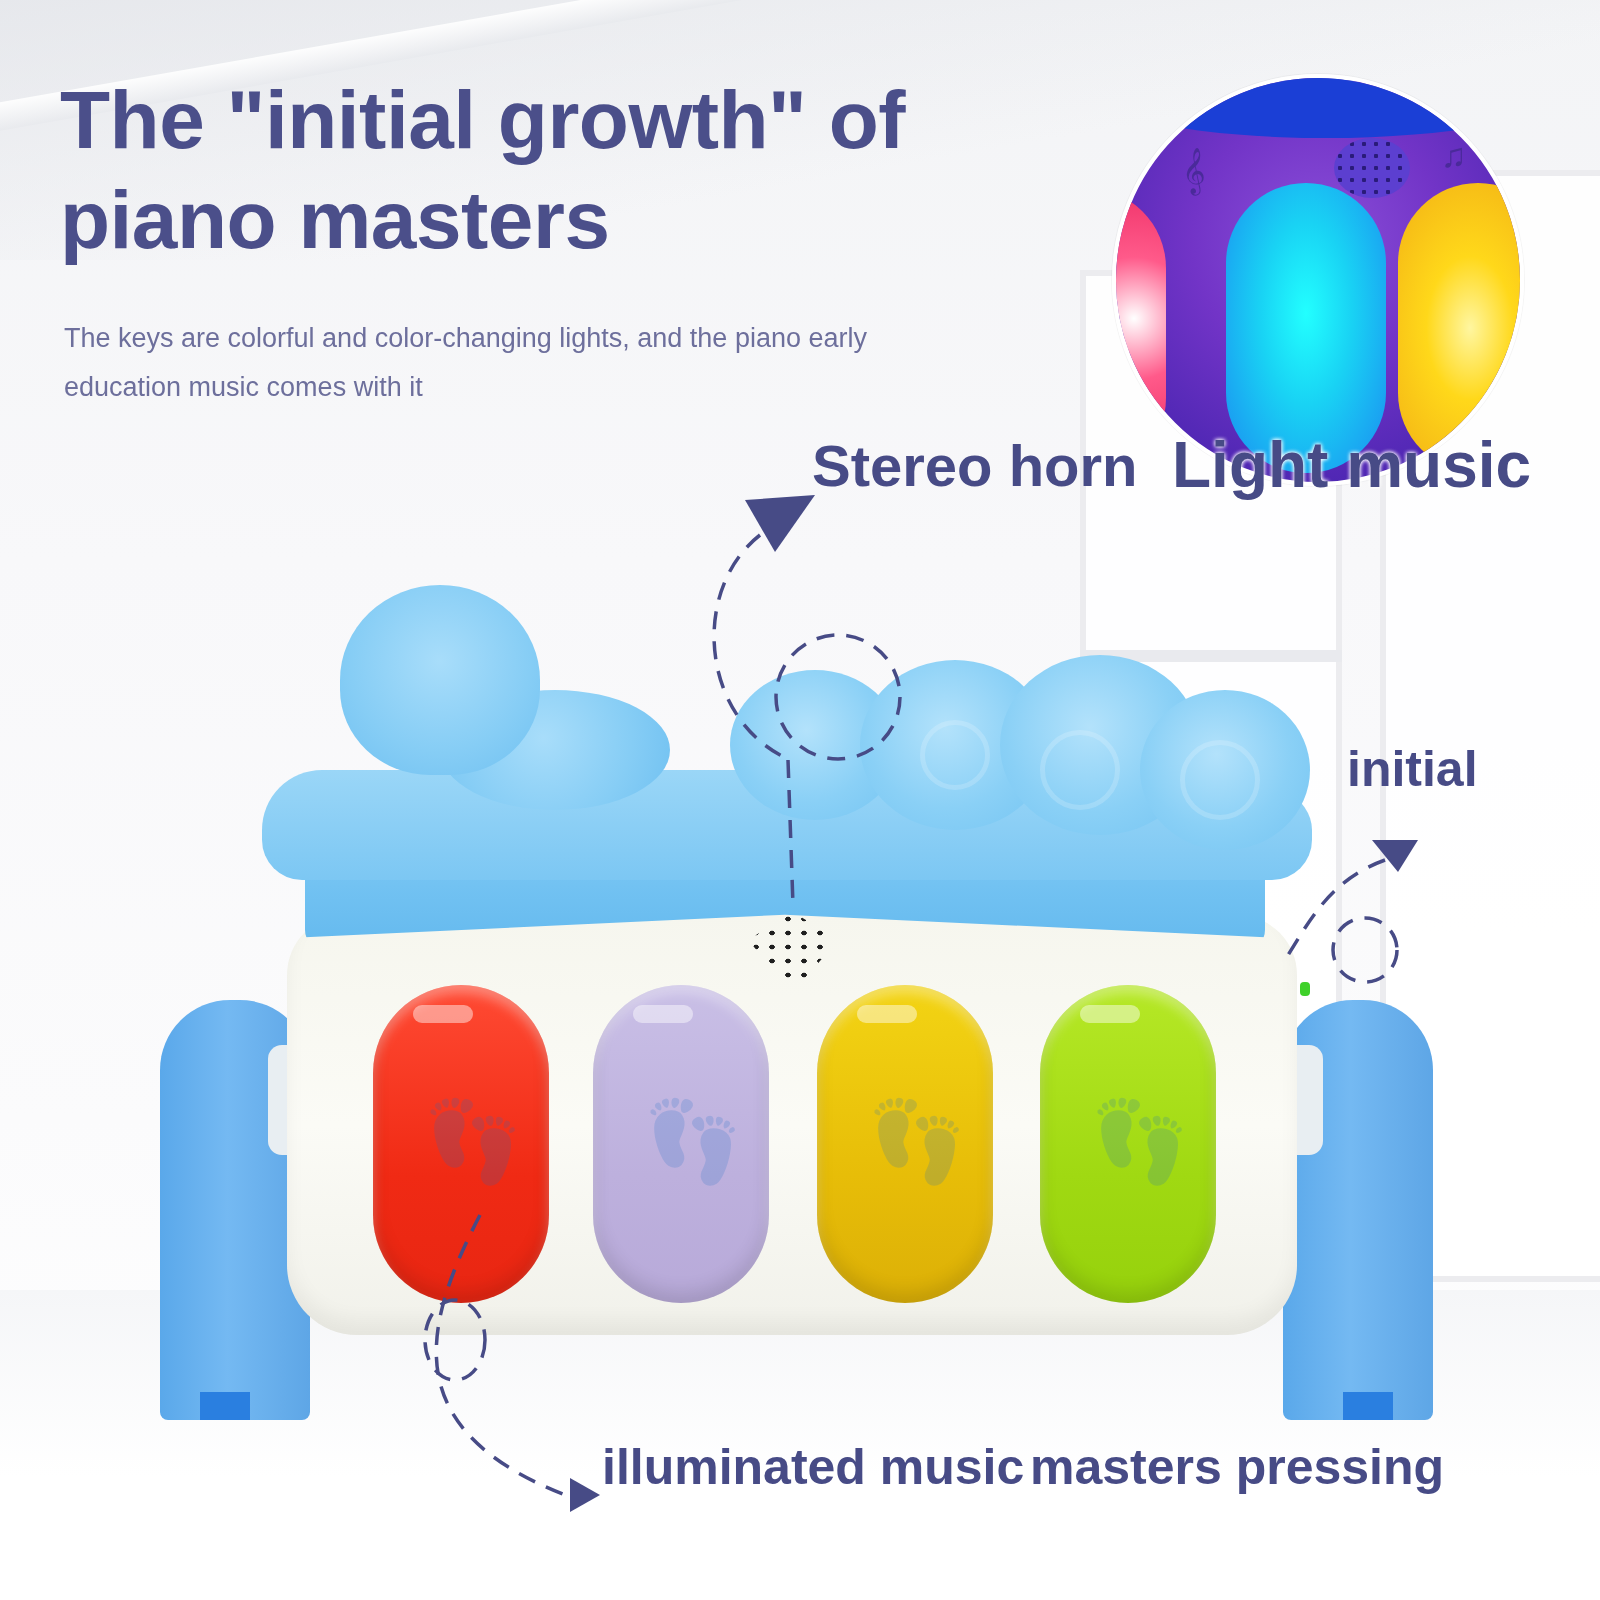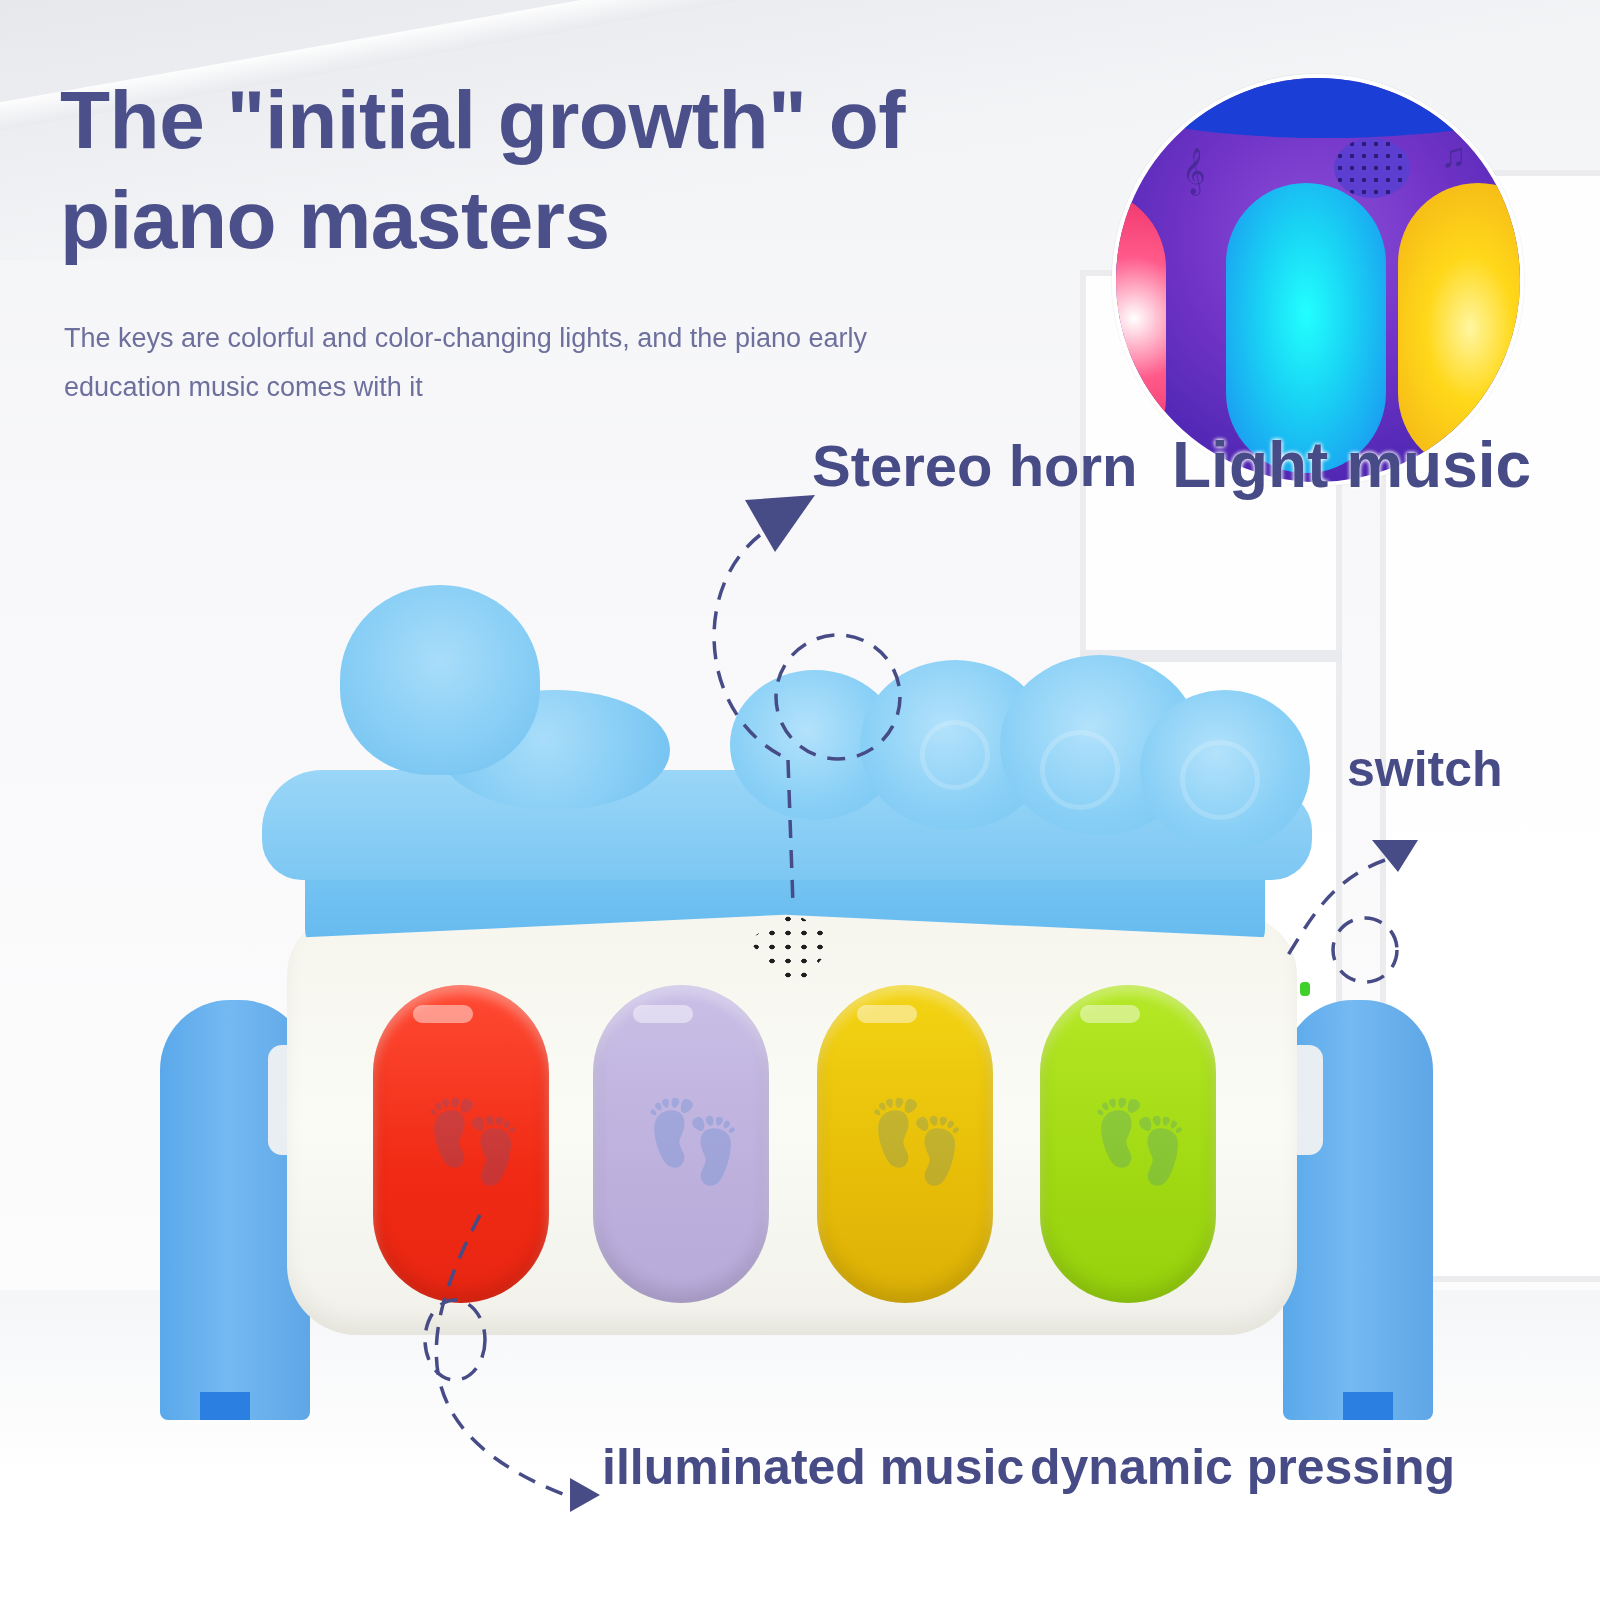--- a/index.html
+++ b/index.html
@@ -219,15 +219,15 @@
     <circle cx="1365" cy="950" r="32"></circle>
     <path d="M 480 1215 C 420 1330, 400 1430, 565 1495"></path>
     <ellipse cx="455" cy="1340" rx="30" ry="40"></ellipse>
   </g>
   <polygon points="745,500 815,495 775,552" fill="#474b86"></polygon>
   <polygon points="1372,840 1418,840 1398,872" fill="#474b86"></polygon>
   <polygon points="570,1478 600,1495 570,1512" fill="#474b86"></polygon>
 </svg>
 
 <div class="label label-stereo">Stereo horn</div>
-<div class="label label-switch">switch</div>
+<div class="label label-switch">initial</div>
 <div class="label label-illum">illuminated music</div>
-<div class="label label-dyn">dynamic pressing</div>
+<div class="label label-dyn">masters pressing</div>
 
 </body></html>

